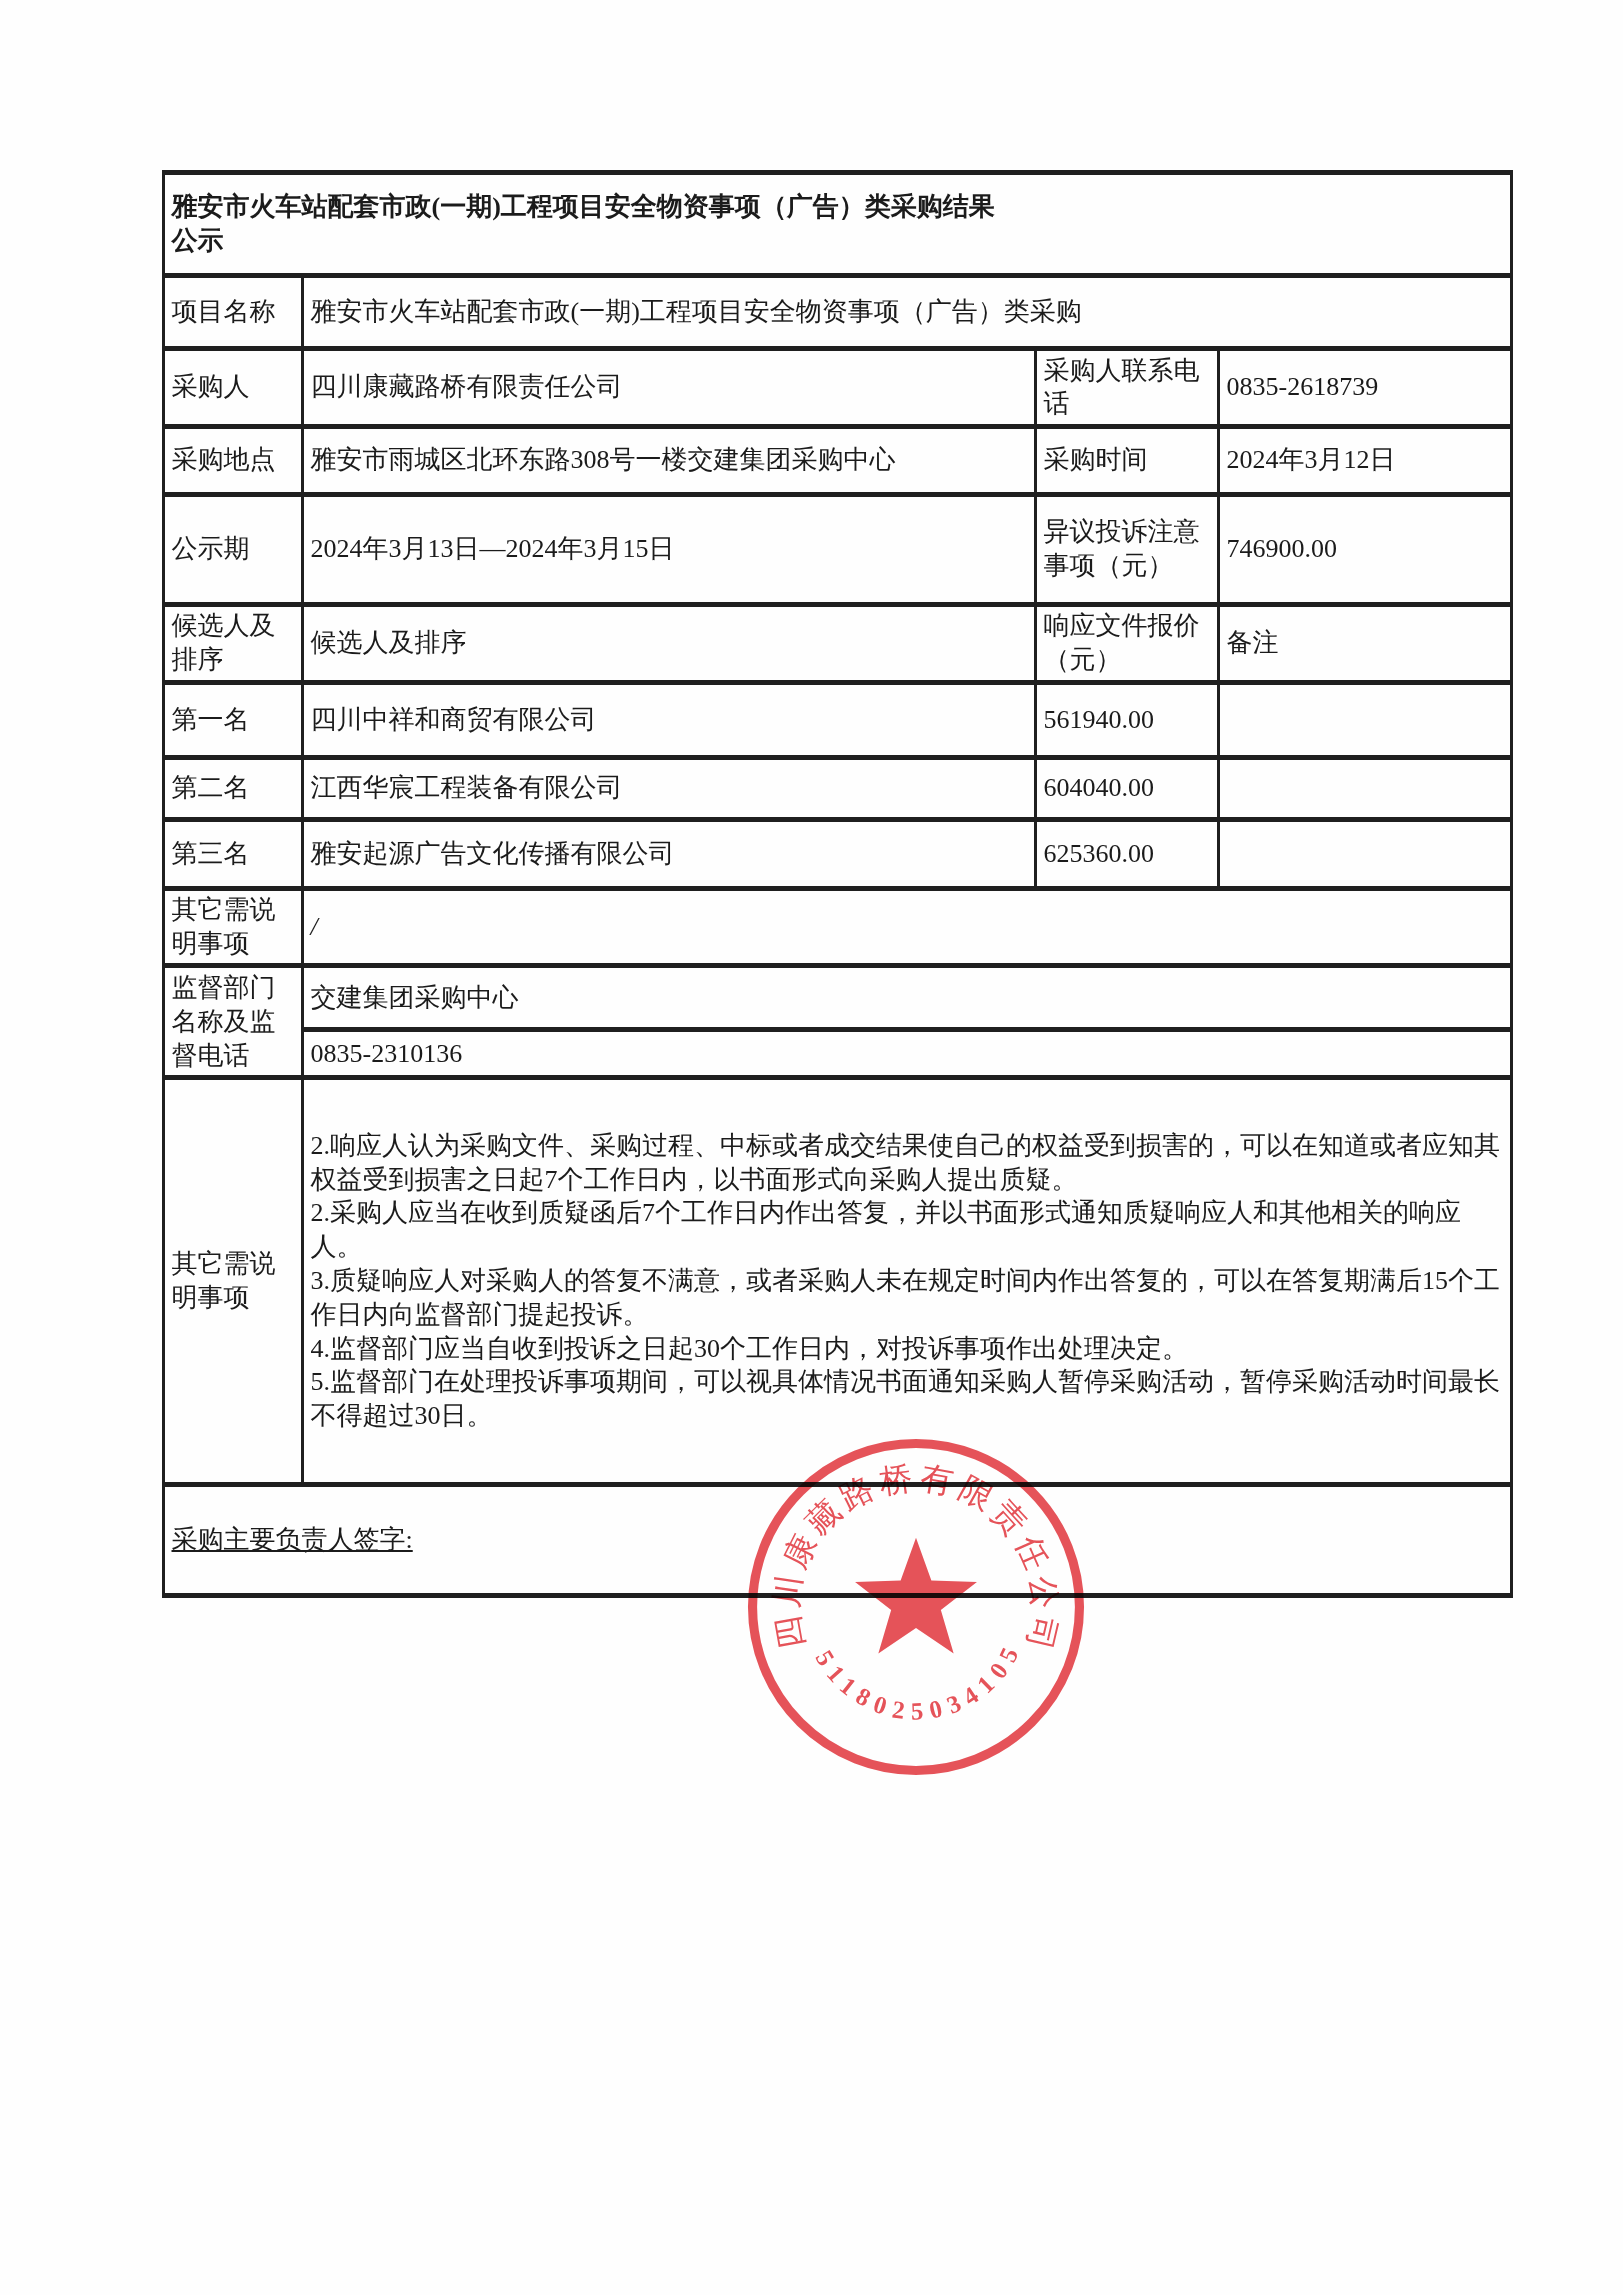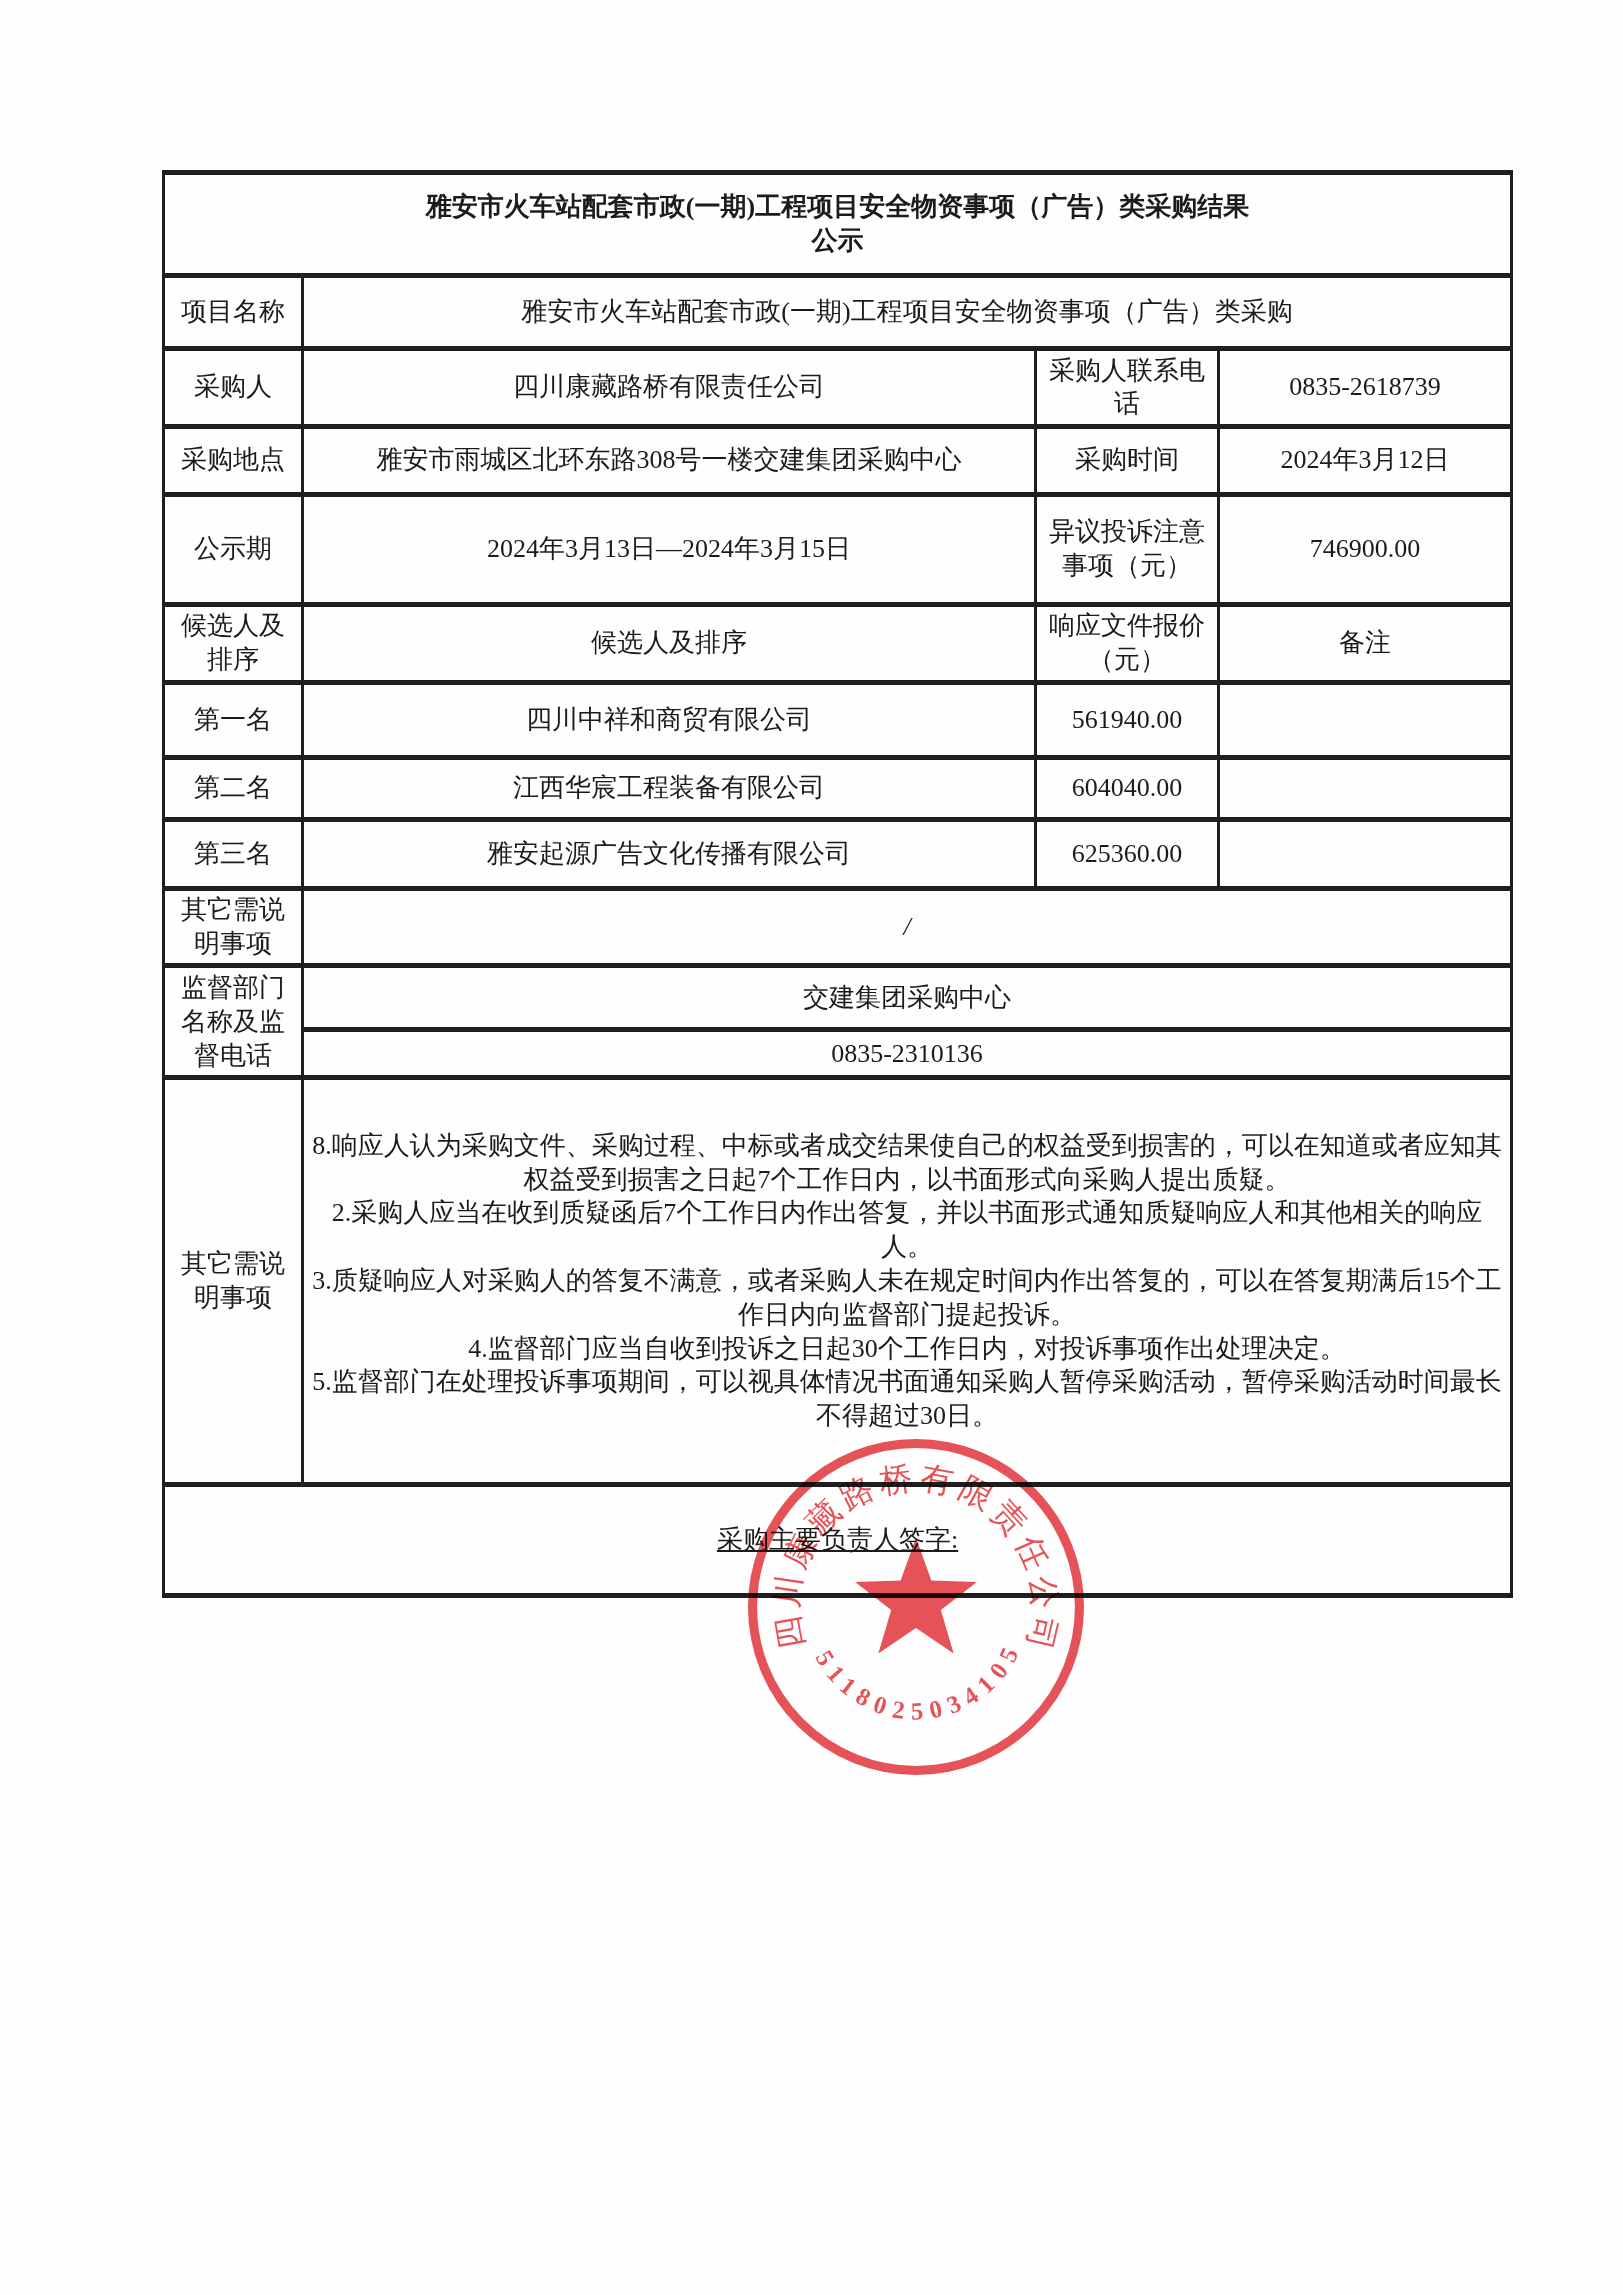--- a/index.html
+++ b/index.html
@@ -16,21 +16,21 @@
     position:absolute;left:162px;top:170px;
     width:1348px;
     border-collapse:collapse;
     table-layout:fixed;
   }
   table.doc td{
     border:3.3px solid #1f1f1f;
     border-top-width:5.2px;
     border-bottom-width:5.2px;
     vertical-align:middle;
-    text-align:center;
+    text-align:left;
     font-size:26px;
     line-height:1.3;
     padding:2.6px 6.5px;
     word-break:break-all;
     overflow:hidden;
   }
   td.title-cell{
     font-weight:bold;
     font-size:37px;
     line-height:1.35;
@@ -143,21 +143,21 @@
       <td rowspan="2">监督部门名称及监督电话</td>
       <td colspan="3">交建集团采购中心</td>
     </tr>
     <tr style="height:46px">
       <td colspan="3">0835-2310136</td>
     </tr>
 
     <tr style="height:407px">
       <td>其它需说明事项</td>
       <td colspan="3" class="objection-text">
-        <p>8.响应人认为采购文件、采购过程、中标或者成交结果使自己的权益受到损害的，可以在知道或者应知其权益受到损害之日起7个工作日内，以书面形式向采购人提出质疑。</p>
+        <p>2.响应人认为采购文件、采购过程、中标或者成交结果使自己的权益受到损害的，可以在知道或者应知其权益受到损害之日起7个工作日内，以书面形式向采购人提出质疑。</p>
         <p>2.采购人应当在收到质疑函后7个工作日内作出答复，并以书面形式通知质疑响应人和其他相关的响应人。</p>
         <p>3.质疑响应人对采购人的答复不满意，或者采购人未在规定时间内作出答复的，可以在答复期满后15个工作日内向监督部门提起投诉。</p>
         <p>4.监督部门应当自收到投诉之日起30个工作日内，对投诉事项作出处理决定。</p>
         <p>5.监督部门在处理投诉事项期间，可以视具体情况书面通知采购人暂停采购活动，暂停采购活动时间最长不得超过30日。</p>
       </td>
     </tr>
 
     <tr style="height:111px">
       <td colspan="4" class="signature-cell">采购主要负责人签字:</td>
     </tr>

